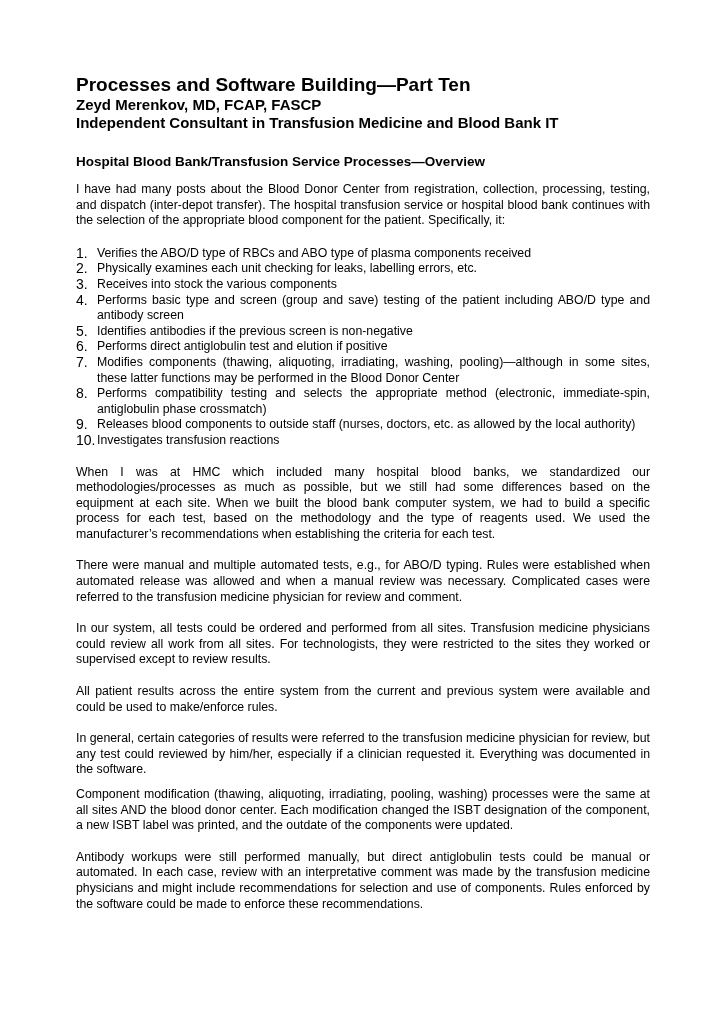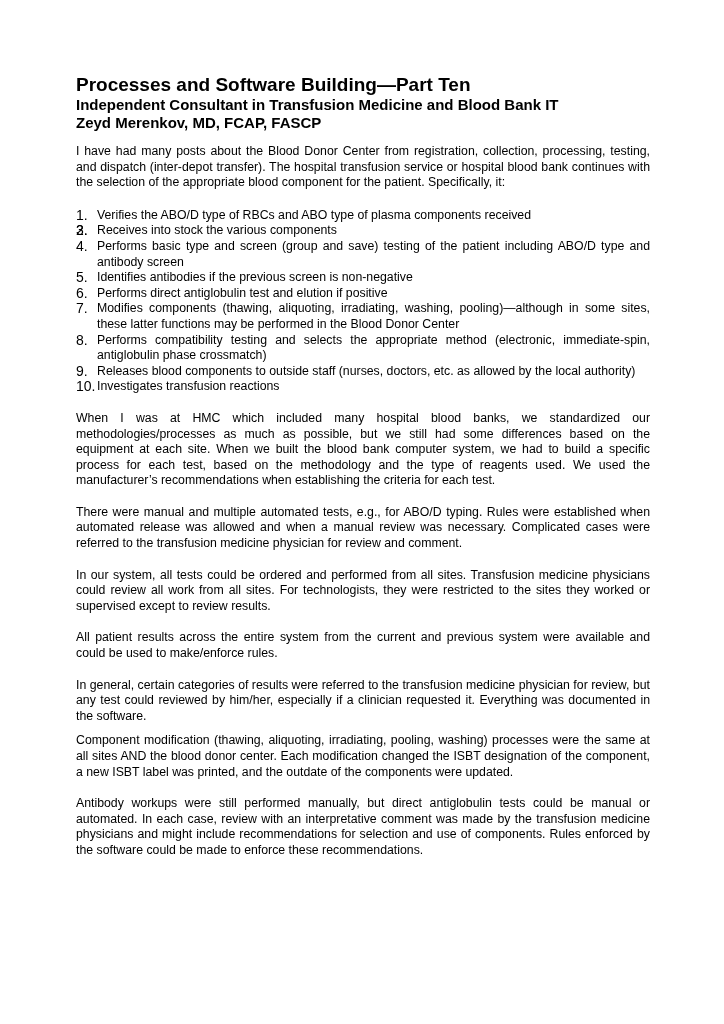--- a/index.html
+++ b/index.html
@@ -20,28 +20,29 @@
   ol { list-style: none; margin: 17px 0 0 0; padding: 0; }
   ol li { position: relative; padding-left: 21px; font-size: 12.3px; line-height: 15.6px; text-align: justify; }
   ol li .num { position: absolute; left: 0; top: 0; font-size: 14px; }
   .gap-big { margin-top: 9px; }
 </style>
 </head>
 <body>
 
 <div class="page">
   <h1 class="title">Processes and Software Building—Part Ten</h1>
+  <div class="subtitle">Zeyd Merenkov, MD, FCAP, FASCP</div>
   <div class="subtitle">Independent Consultant in Transfusion Medicine and Blood Bank IT</div>
-  <div class="subtitle">Zeyd Merenkov, MD, FCAP, FASCP</div>
+  <h2 class="section">Hospital Blood Bank/Transfusion Service Processes—Overview</h2>
 
   <p class="intro">I have had many posts about the Blood Donor Center from registration, collection, processing, testing, and dispatch (inter-depot transfer).    The hospital transfusion service or hospital blood bank continues with the selection of the appropriate blood component for the patient.   Specifically, it:</p>
 
   <ol>
     <li><span class="num">1.</span><span>Verifies the ABO/D type of RBCs and ABO type of plasma components received</span></li>
-    <li><span class="num">2.</span></li>
+    <li><span class="num">2.</span><span>Physically examines each unit checking for leaks, labelling errors, etc.</span></li>
     <li><span class="num">3.</span><span>Receives into stock the various components</span></li>
     <li><span class="num">4.</span><span>Performs basic type and screen (group and save) testing of the patient including ABO/D type and antibody screen</span></li>
     <li><span class="num">5.</span><span>Identifies antibodies if the previous screen is non-negative</span></li>
     <li><span class="num">6.</span><span>Performs direct antiglobulin test and elution if positive</span></li>
     <li><span class="num">7.</span><span>Modifies components (thawing, aliquoting, irradiating, washing, pooling)—although in some sites, these latter functions may be performed in the Blood Donor Center</span></li>
     <li><span class="num">8.</span><span>Performs  compatibility testing and selects the  appropriate method  (electronic, immediate-spin, antiglobulin phase crossmatch)</span></li>
     <li><span class="num">9.</span><span>Releases blood components to outside staff (nurses, doctors, etc. as allowed by the local authority)</span></li>
     <li><span class="num">10.</span><span>Investigates transfusion reactions</span></li>
   </ol>
 

